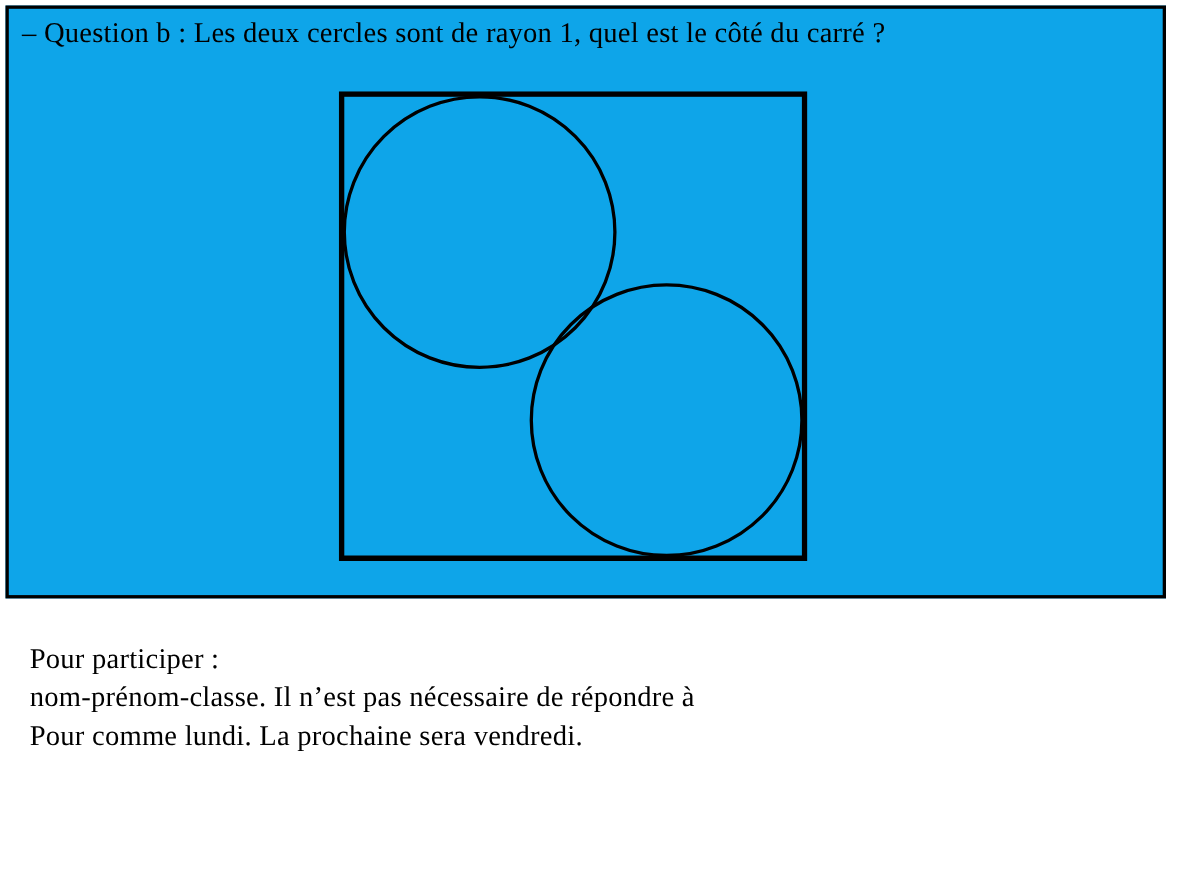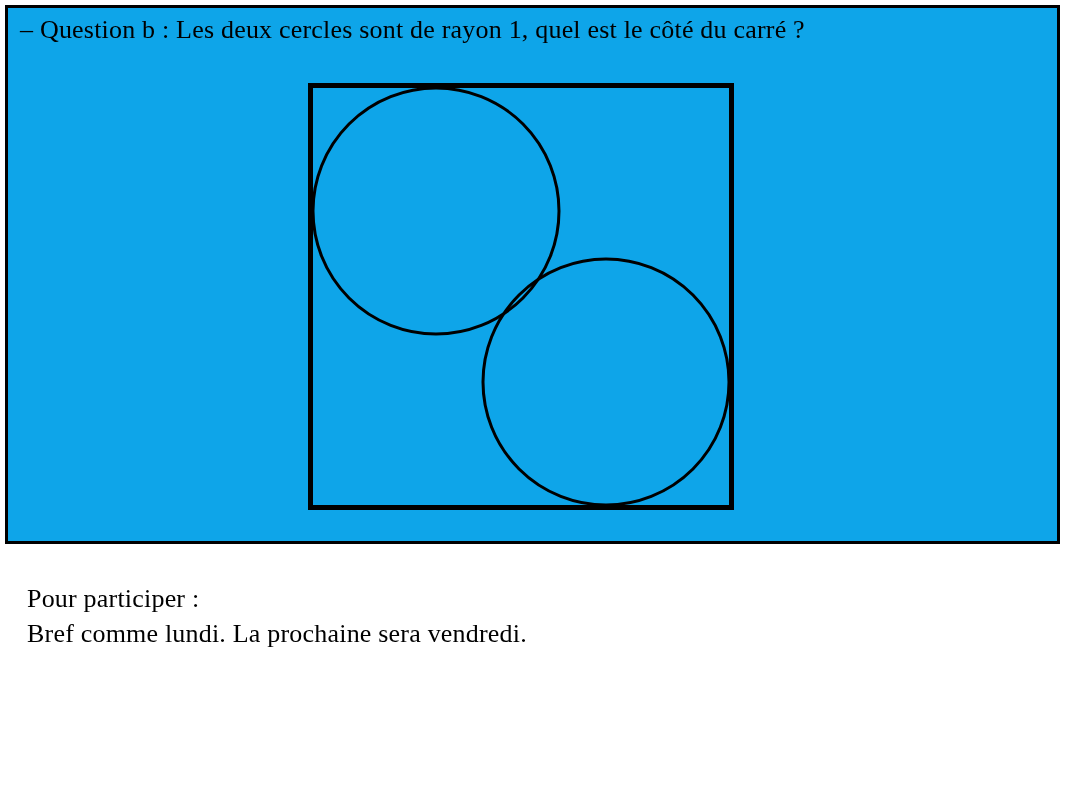--- a/index.html
+++ b/index.html
@@ -63,14 +63,15 @@
     <svg width="426" height="427" viewBox="0 0 426 427">
       <rect x="2.5" y="2.5" width="421" height="422" fill="none" stroke="#000000" stroke-width="5"></rect>
       <circle cx="128" cy="128" fill="none" r="123" stroke="#000000" stroke-width="3"></circle>
       <circle cx="298" cy="299" fill="none" r="123" stroke="#000000" stroke-width="3"></circle>
     </svg>
   </div>
 </div>
 
 <div class="footer-text">
   <div class="footer-line">Pour participer :</div>
-  <div class="footer-line">Bref comme lundi. La prochaine sera vendredi.</div>
+  <div class="footer-line">nom-prénom-classe. Il n’est pas nécessaire de répondre à</div>
+  <div class="footer-line">Pour comme lundi. La prochaine sera vendredi.</div>
 </div>
 
 </body></html>

